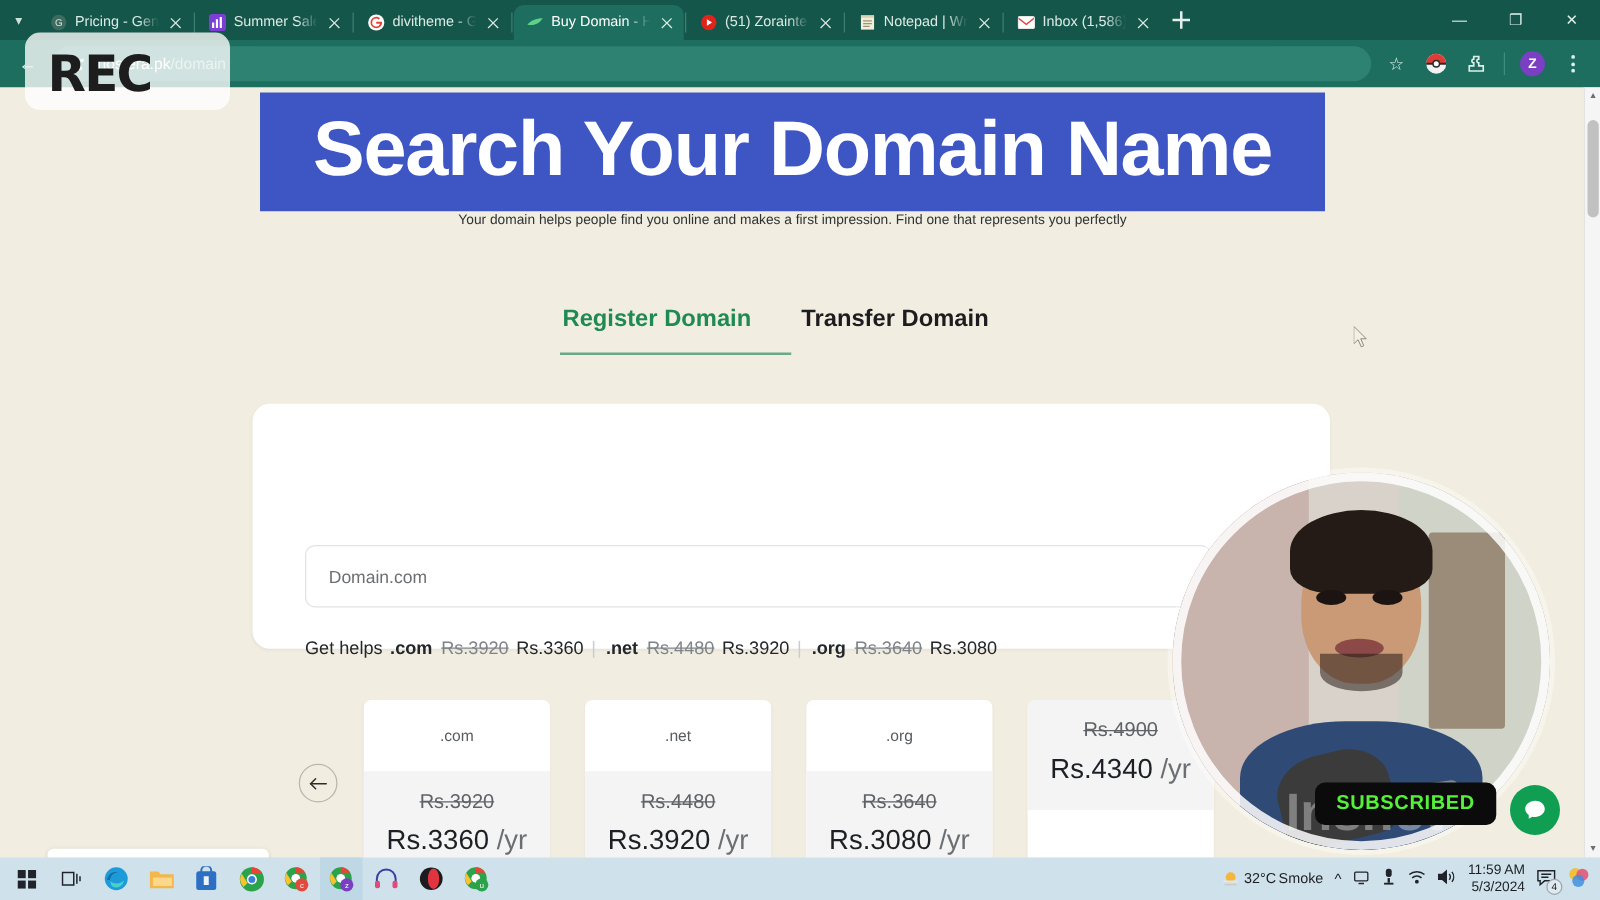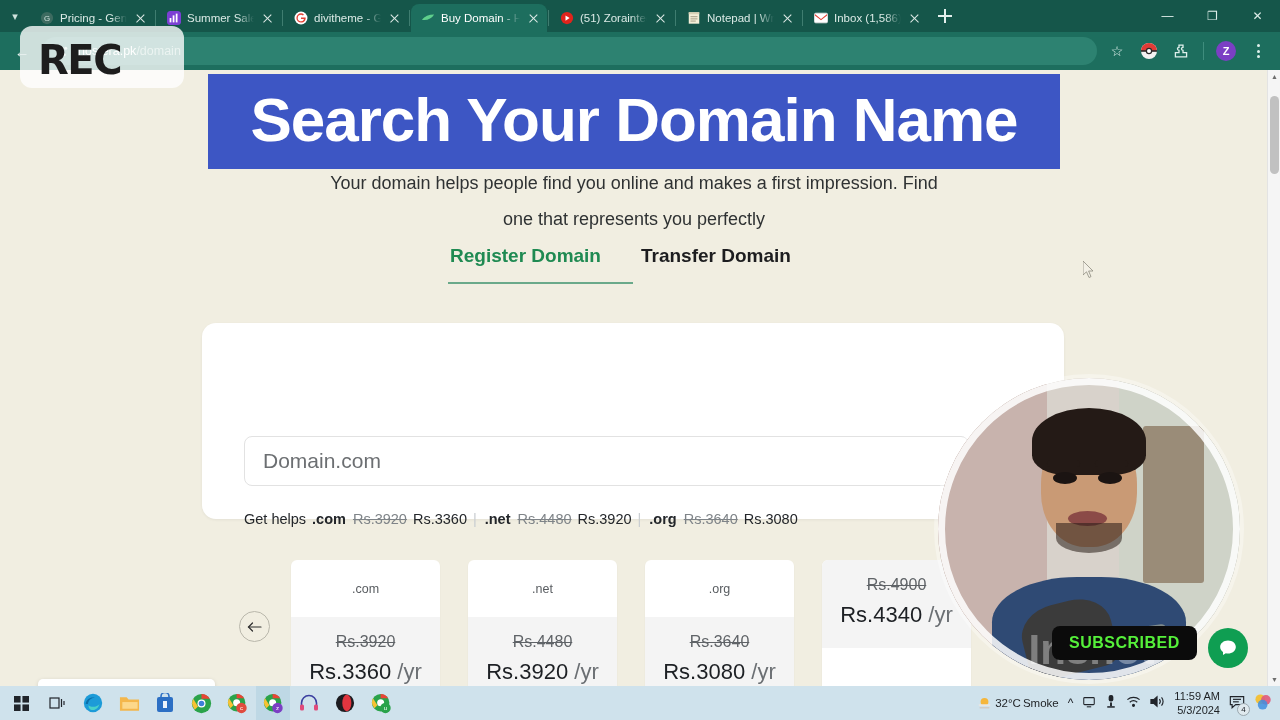--- a/index.html
+++ b/index.html
@@ -107,21 +107,21 @@
 
   .hero-title {
     position: absolute; left: 208px; top: 4px; width: 852px;
     text-align: center; font-size: 62px; font-weight: bold;
     letter-spacing: -1px; line-height: 1.15;
     color: #ffffff; background: #3d56c4;
     padding: 10px 0 14px 0;
   }
   .hero-sub {
     position: absolute; left: 318px; top: 95px; width: 632px;
-    text-align: center; font-size: 18px; color: #2f3233; line-height: 2;
+    text-align: center; font-size: 11px; color: #2f3233; line-height: 2;
   }
 
   .tabs-dom {
     position: absolute; left: 448px; top: 175px;
     display: flex; align-items: flex-start; gap: 8px;
   }
   .dom-tab {
     font-size: 19px; font-weight: bold; padding-bottom: 15px;
     color: #1d1d1f; white-space: nowrap;
   }
@@ -131,21 +131,21 @@
     position: absolute; left: 202px; top: 253px; width: 862px; height: 196px;
     background: #ffffff; border-radius: 14px;
     box-shadow: 0 1px 3px rgba(0,0,0,.06);
   }
   .search-row {
     position: absolute; left: 42px; top: 113px; display: flex; align-items: stretch;
   }
   .search-input {
     width: 725px; height: 50px; border: 1px solid #e2e2e2; border-radius: 8px;
     background: #fff; display: flex; align-items: center; padding: 0 18px;
-    font-size: 21px; color: #6c6f72;
+    font-size: 14px; color: #6c6f72;
   }
   .search-btn {
     width: 48px; height: 50px; margin-left: 4px; background: #119148;
     border-radius: 8px; display: flex; align-items: center; justify-content: center;
   }
   .search-btn svg { width: 21px; height: 21px; }
   .price-line {
     position: absolute; left: 42px; top: 188px; width: 790px;
     display: flex; align-items: baseline; gap: 0px;
     font-size: 14.5px; color: #23262a; white-space: nowrap;

